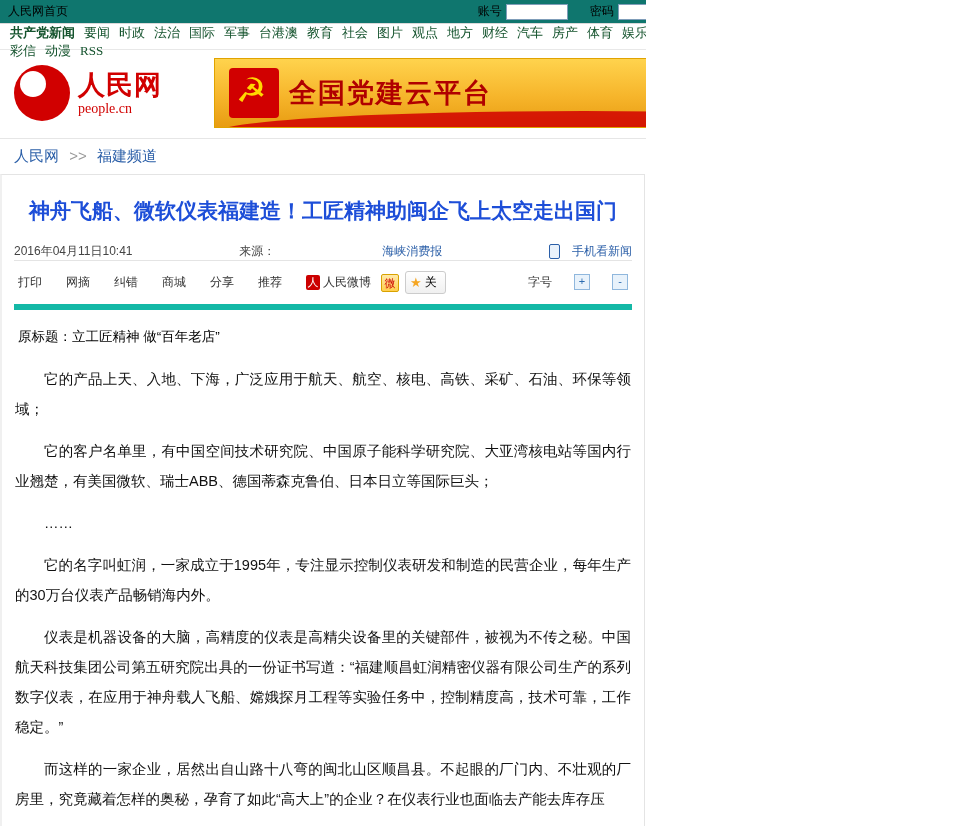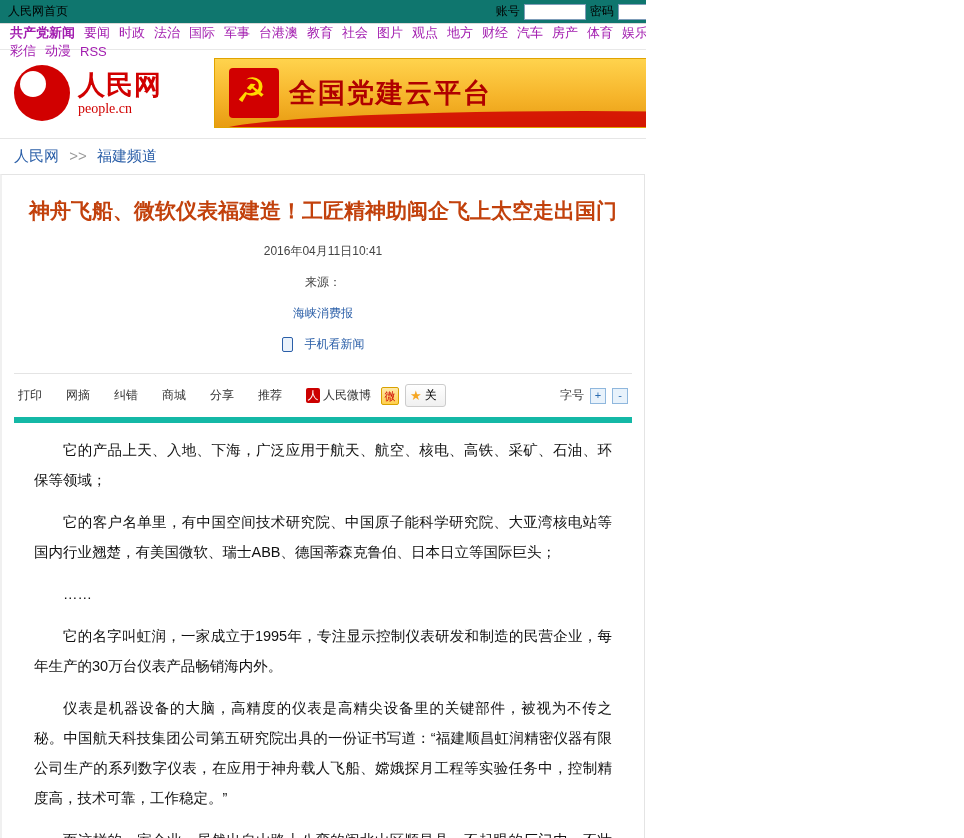--- a/index.html
+++ b/index.html
@@ -32,21 +32,21 @@
     text-decoration: none;
     font-size: 12px;
   }
   .topbar .spacer { flex: 1; }
   .topbar .form-area {
     display: flex;
     align-items: center;
     gap: 4px;
     font-size: 12px;
   }
-  .topbar label { font-size: 12px; color: #000; }
+  .topbar label { font-size: 12px; color: #000; margin-left: 18px; }
   .topbar input.txt {
     width: 62px;
     height: 16px;
     border: 1px solid #7f9db9;
     background: #fff;
     font-size: 12px;
     padding: 0 2px;
     box-sizing: border-box;
   }
   .topbar select.sel {
@@ -74,24 +74,25 @@
     display: flex;
     align-items: center;
     flex-wrap: wrap;
     font-size: 13px;
     padding: 0 10px;
     border-bottom: 1px solid #e8e8e8;
     background: #fff;
     box-sizing: border-box;
   }
   .channelnav a {
-    color: #a21caf;
+    color: #14532d;
     text-decoration: none;
     margin-right: 9px;
     white-space: nowrap;
+    font-family: Liberation Serif, serif;
   }
   .channelnav a.bold { font-weight: bold; }
 
   
   .headblock {
     display: flex;
     align-items: center;
     padding: 8px 10px 10px 14px;
     box-sizing: border-box;
   }
@@ -213,38 +214,37 @@
     width: 645px;
     border-left: 2px solid #f0f0f0;
     border-right: 1px solid #e4e4e4;
     box-sizing: border-box;
     padding: 0 12px 0 12px;
   }
   .article-top-rule {
     border-top: 1px solid #e4e4e4;
   }
   h1.headline {
-    color: #c2410c;
+    color: #1d4ed8;
     font-size: 21px;
     font-weight: bold;
     text-align: center;
     margin: 22px 6px 18px 6px;
     line-height: 1.35;
     font-family: "DejaVu Sans", sans-serif;
   }
   .meta {
     display: flex;
     align-items: center;
-    justify-content: flex-start;
+    justify-content: space-between;
     gap: 14px;
     font-size: 12px;
     color: #444;
-    padding-bottom: 20px;
+    padding-bottom: 0;
     border-bottom: 1px solid #e4e4e4;
-    flex-direction: column;
   }
   .meta a { color: #2b5fa8; text-decoration: none; }
   .meta .phone {
     display: inline-flex;
     align-items: center;
     gap: 12px;
     color: #2b5fa8;
   }
   .meta .phone .ph-ic {
     width: 9px; height: 13px;
@@ -303,22 +303,21 @@
     border: 1px solid #ccc;
     border-radius: 3px;
     background: linear-gradient(#ffffff,#f0f0f0);
     padding: 2px 8px 2px 4px;
     margin-right: 26px;
   }
   .toolbar .follow .star { color: #f5a623; font-size: 13px; }
   .toolbar .fontsize {
     margin-left: auto;
     display: flex;
-    align-items: center;
-    gap: 6px;
+    gap: 22px;
     color: #333;
   }
   .toolbar .fs-btn {
     width: 14px; height: 14px;
     border: 1px solid #8fb7dd;
     background: #e8f2fb;
     color: #2b6bb0;
     font-size: 11px;
     line-height: 13px;
     text-align: center;
@@ -326,21 +325,21 @@
   }
 
   .orig-title {
     font-size: 13.5px;
     color: #000;
     padding: 18px 4px 6px 4px;
   }
   .body-text p {
     font-size: 14.5px;
     line-height: 30px;
-    margin: 12px 20px;
+    margin: 12px 1px;
     text-indent: 2em;
     color: #111;
     text-align: justify;
   }
 
   .right-col {
     position: absolute;
     left: 646px;
     top: 0;
     width: 318px;
@@ -461,20 +460,21 @@
         <span class="star">★</span>
         <span>关</span>
       </span>
       <span class="fontsize">
         <span>字号</span>
         <span class="fs-btn">+</span>
         <span class="fs-btn">-</span>
       </span>
     </div>
 
+    <div class="orig-title">原标题：立工匠精神 做“百年老店”</div>
 
     <div class="body-text">
       <p>它的产品上天、入地、下海，广泛应用于航天、航空、核电、高铁、采矿、石油、环保等领域；</p>
       <p>它的客户名单里，有中国空间技术研究院、中国原子能科学研究院、大亚湾核电站等国内行业翘楚，有美国微软、瑞士ABB、德国蒂森克鲁伯、日本日立等国际巨头；</p>
       <p>……</p>
       <p>它的名字叫虹润，一家成立于1995年，专注显示控制仪表研发和制造的民营企业，每年生产的30万台仪表产品畅销海内外。</p>
       <p>仪表是机器设备的大脑，高精度的仪表是高精尖设备里的关键部件，被视为不传之秘。中国航天科技集团公司第五研究院出具的一份证书写道：“福建顺昌虹润精密仪器有限公司生产的系列数字仪表，在应用于神舟载人飞船、嫦娥探月工程等实验任务中，控制精度高，技术可靠，工作稳定。”</p>
       <p>而这样的一家企业，居然出自山路十八弯的闽北山区顺昌县。不起眼的厂门内、不壮观的厂房里，究竟藏着怎样的奥秘，孕育了如此“高大上”的企业？在仪表行业也面临去产能去库存压</p>
     </div>
   </div>

